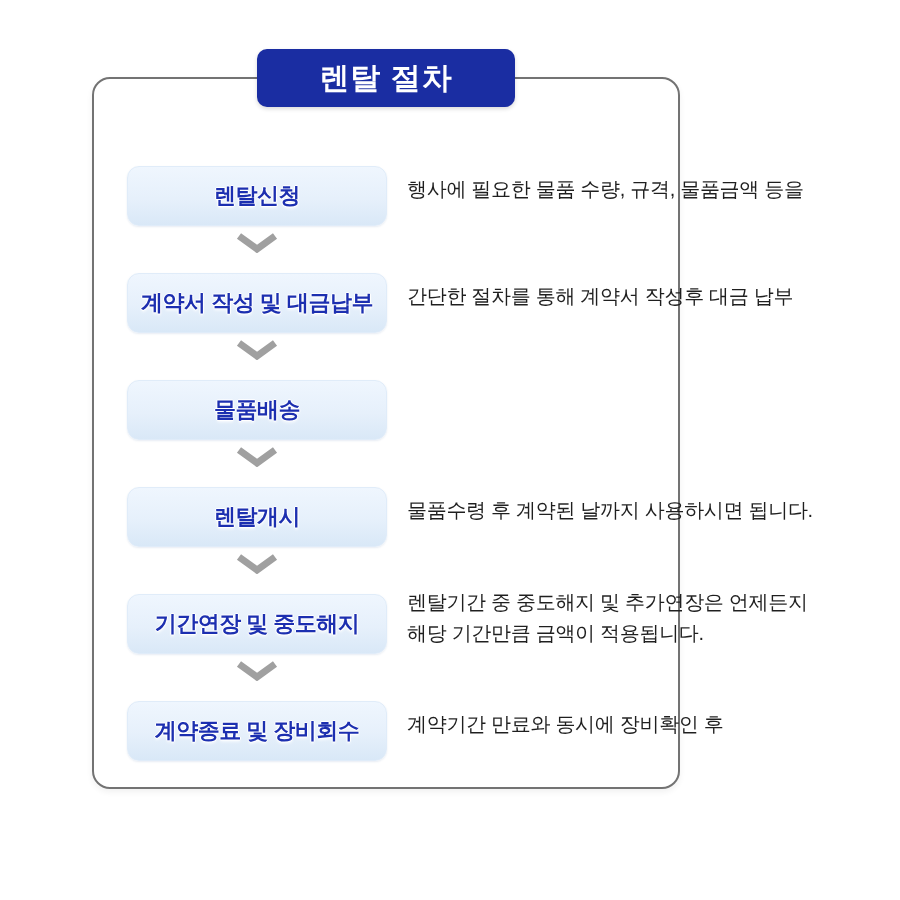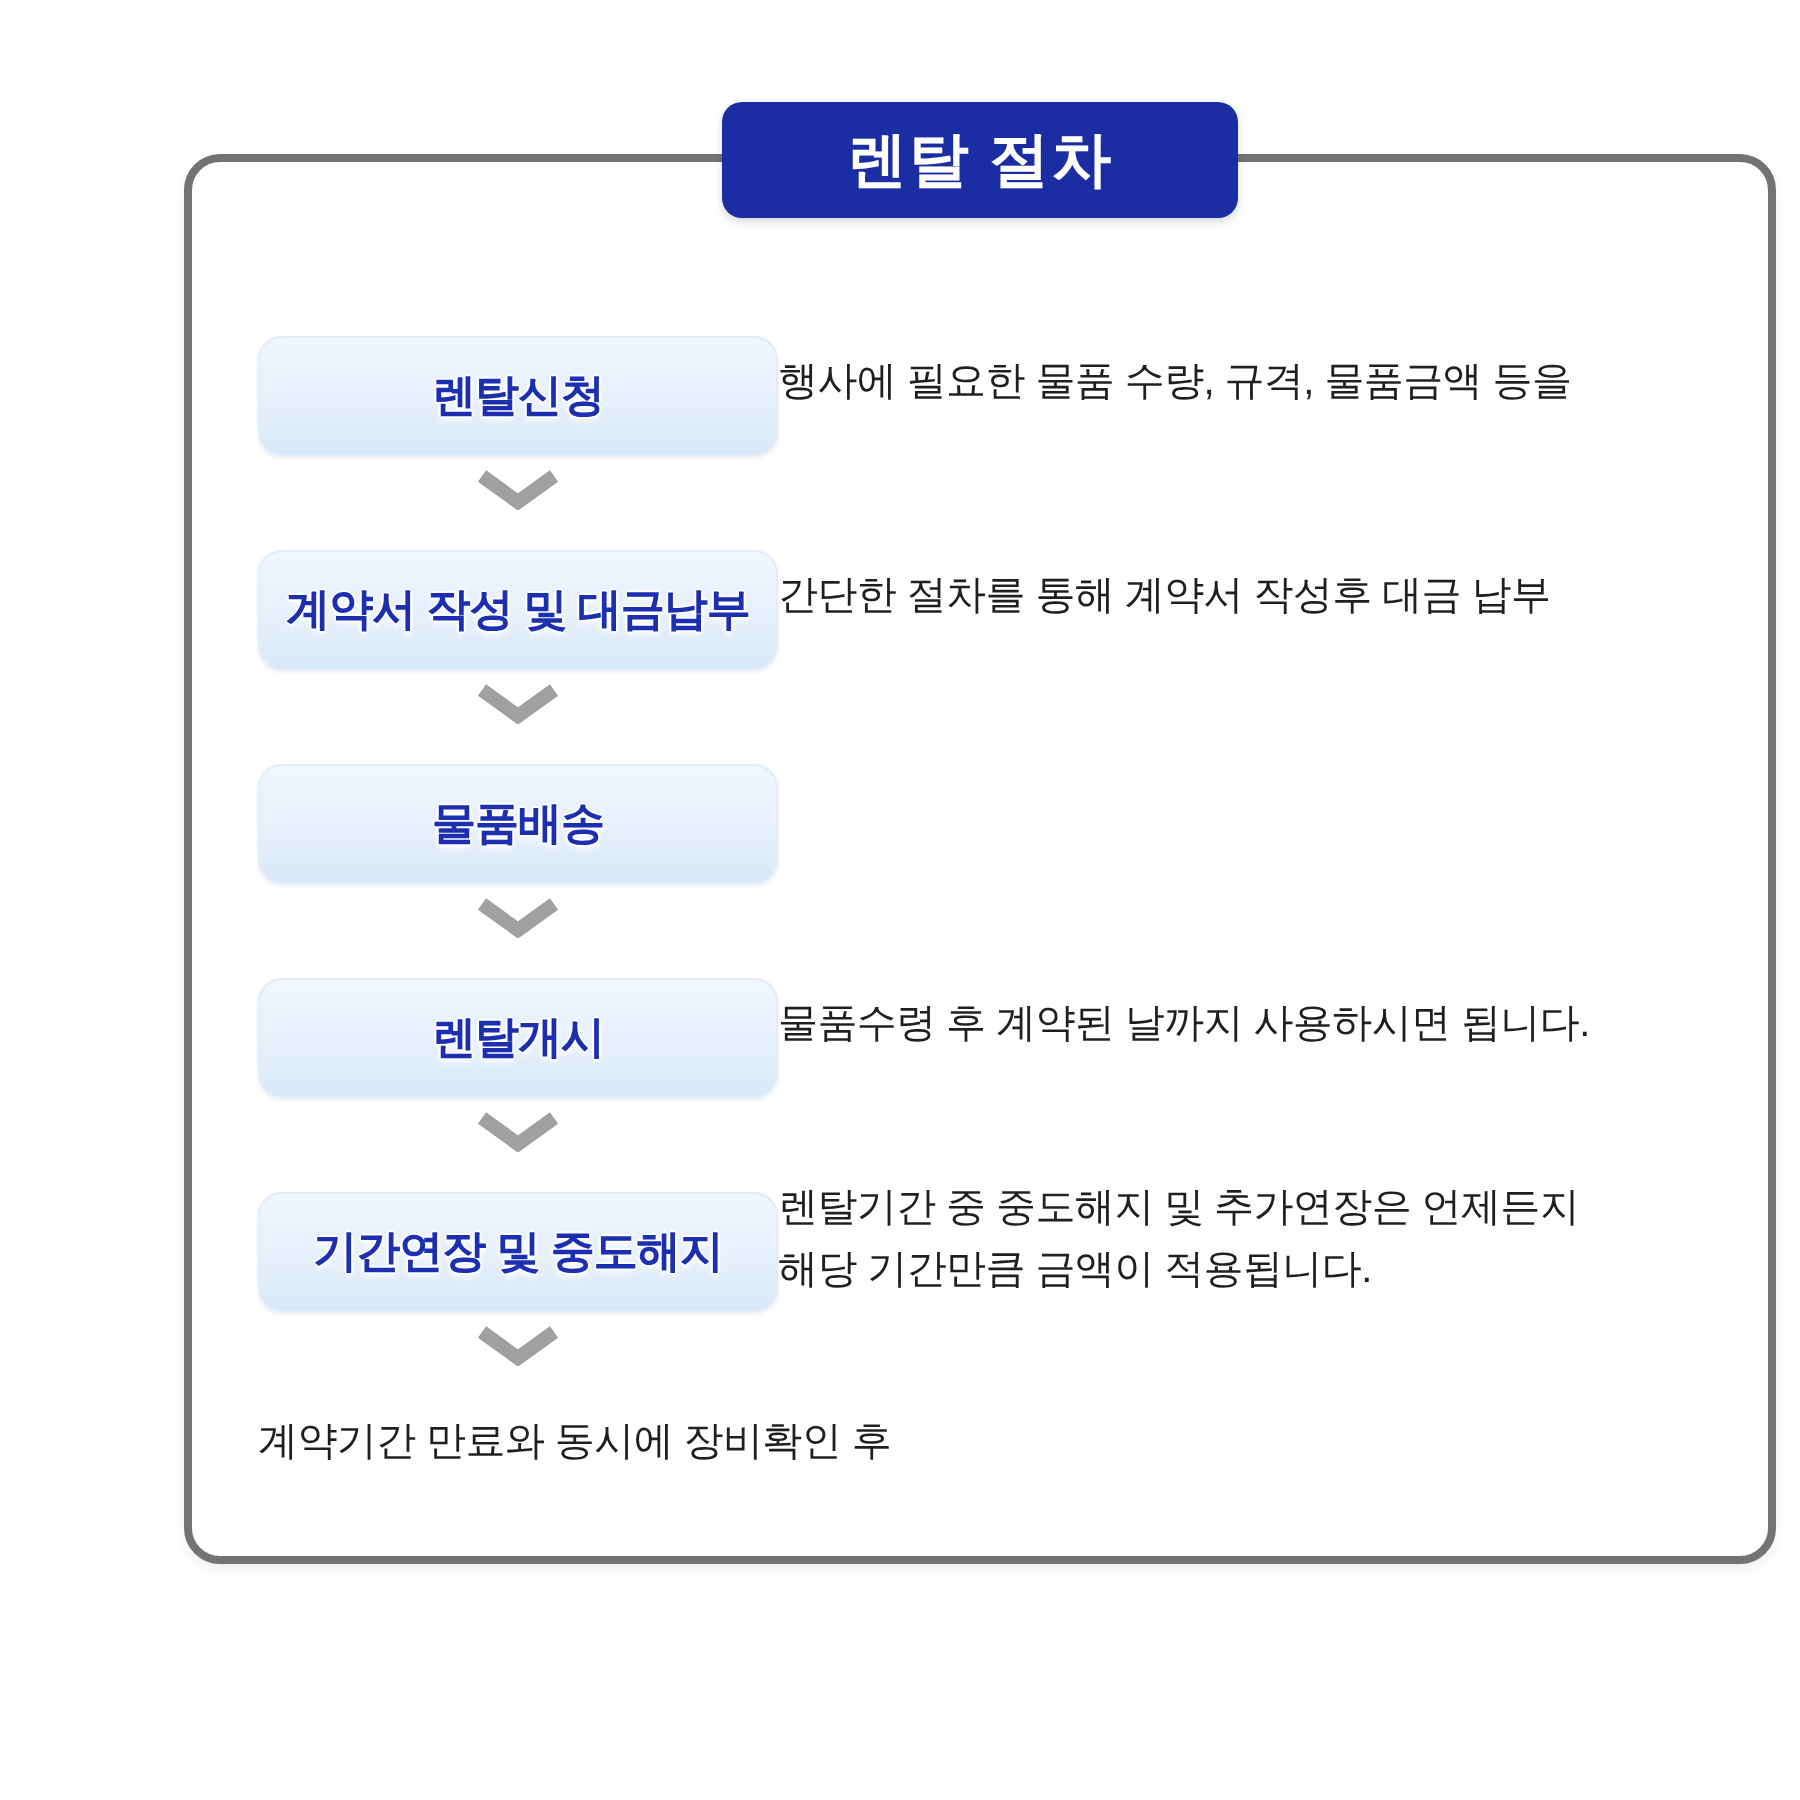--- a/index.html
+++ b/index.html
@@ -6,22 +6,22 @@
   html, body {
     width: 900px; height: 900px;
     background: #ffffff;
     font-family: "Liberation Sans", "DejaVu Sans", sans-serif;
   }
   .stage { position: relative; width: 900px; height: 900px; }
 
   .card {
     position: absolute;
     left: 92px; top: 77px;
-    width: 796px;
-    border: 4px solid #737373;
+    width: 588px;
+    border: 2px solid #737373;
     border-radius: 18px;
     background: #ffffff;
     box-shadow: 0 3px 6px rgba(0,0,0,0.06);
     padding: 74px 24px 26px 33px;
   }
 
   .title-pill {
     position: absolute;
     left: 50%; top: -30px;
     transform: translateX(-50%);
@@ -53,20 +53,21 @@
     background: linear-gradient(180deg, #eff6fe 0%, #e6f0fb 55%, #d9e8f7 100%);
     display: flex; align-items: center; justify-content: center;
     font-size: 22px; font-weight: bold;
     color: #1c2fb0;
     letter-spacing: -0.5px;
     text-shadow: 0 1px 0 #ffffff, 0 -1px 0 #ffffff, 1px 0 0 #ffffff, -1px 0 0 #ffffff, 0 2px 3px rgba(255,255,255,0.9);
     box-shadow: 0 1px 2px rgba(120,150,190,0.18);
   }
   .desc-col {
     flex: 1;
+    padding-left: 20px;
   }
   .desc-line {
     font-size: 20px;
     line-height: 31px;
     color: #1f1f1f;
     font-weight: 500;
     letter-spacing: -0.3px;
     white-space: nowrap;
   }
   .desc-col.wide-space .desc-line { word-spacing: 6px; }
@@ -154,19 +155,22 @@
       </div>
     </div>
 
     <div class="chevron-gap">
       <svg width="44" height="20" viewBox="0 0 44 20">
           <polyline points="4,3 22,16 40,3" fill="none" stroke="#a0a0a0" stroke-width="7"></polyline>
         </svg>
     </div>
 
     <div class="flow-row">
+      <div class="btn-col">
+        <div class="step-btn">계약종료 및 장비회수</div>
+      </div>
       <div class="desc-col">
         <div class="desc-line">계약기간 만료와 동시에 장비확인 후</div>
       </div>
     </div>
 
   </div>
 </div>
 
 </body></html>

